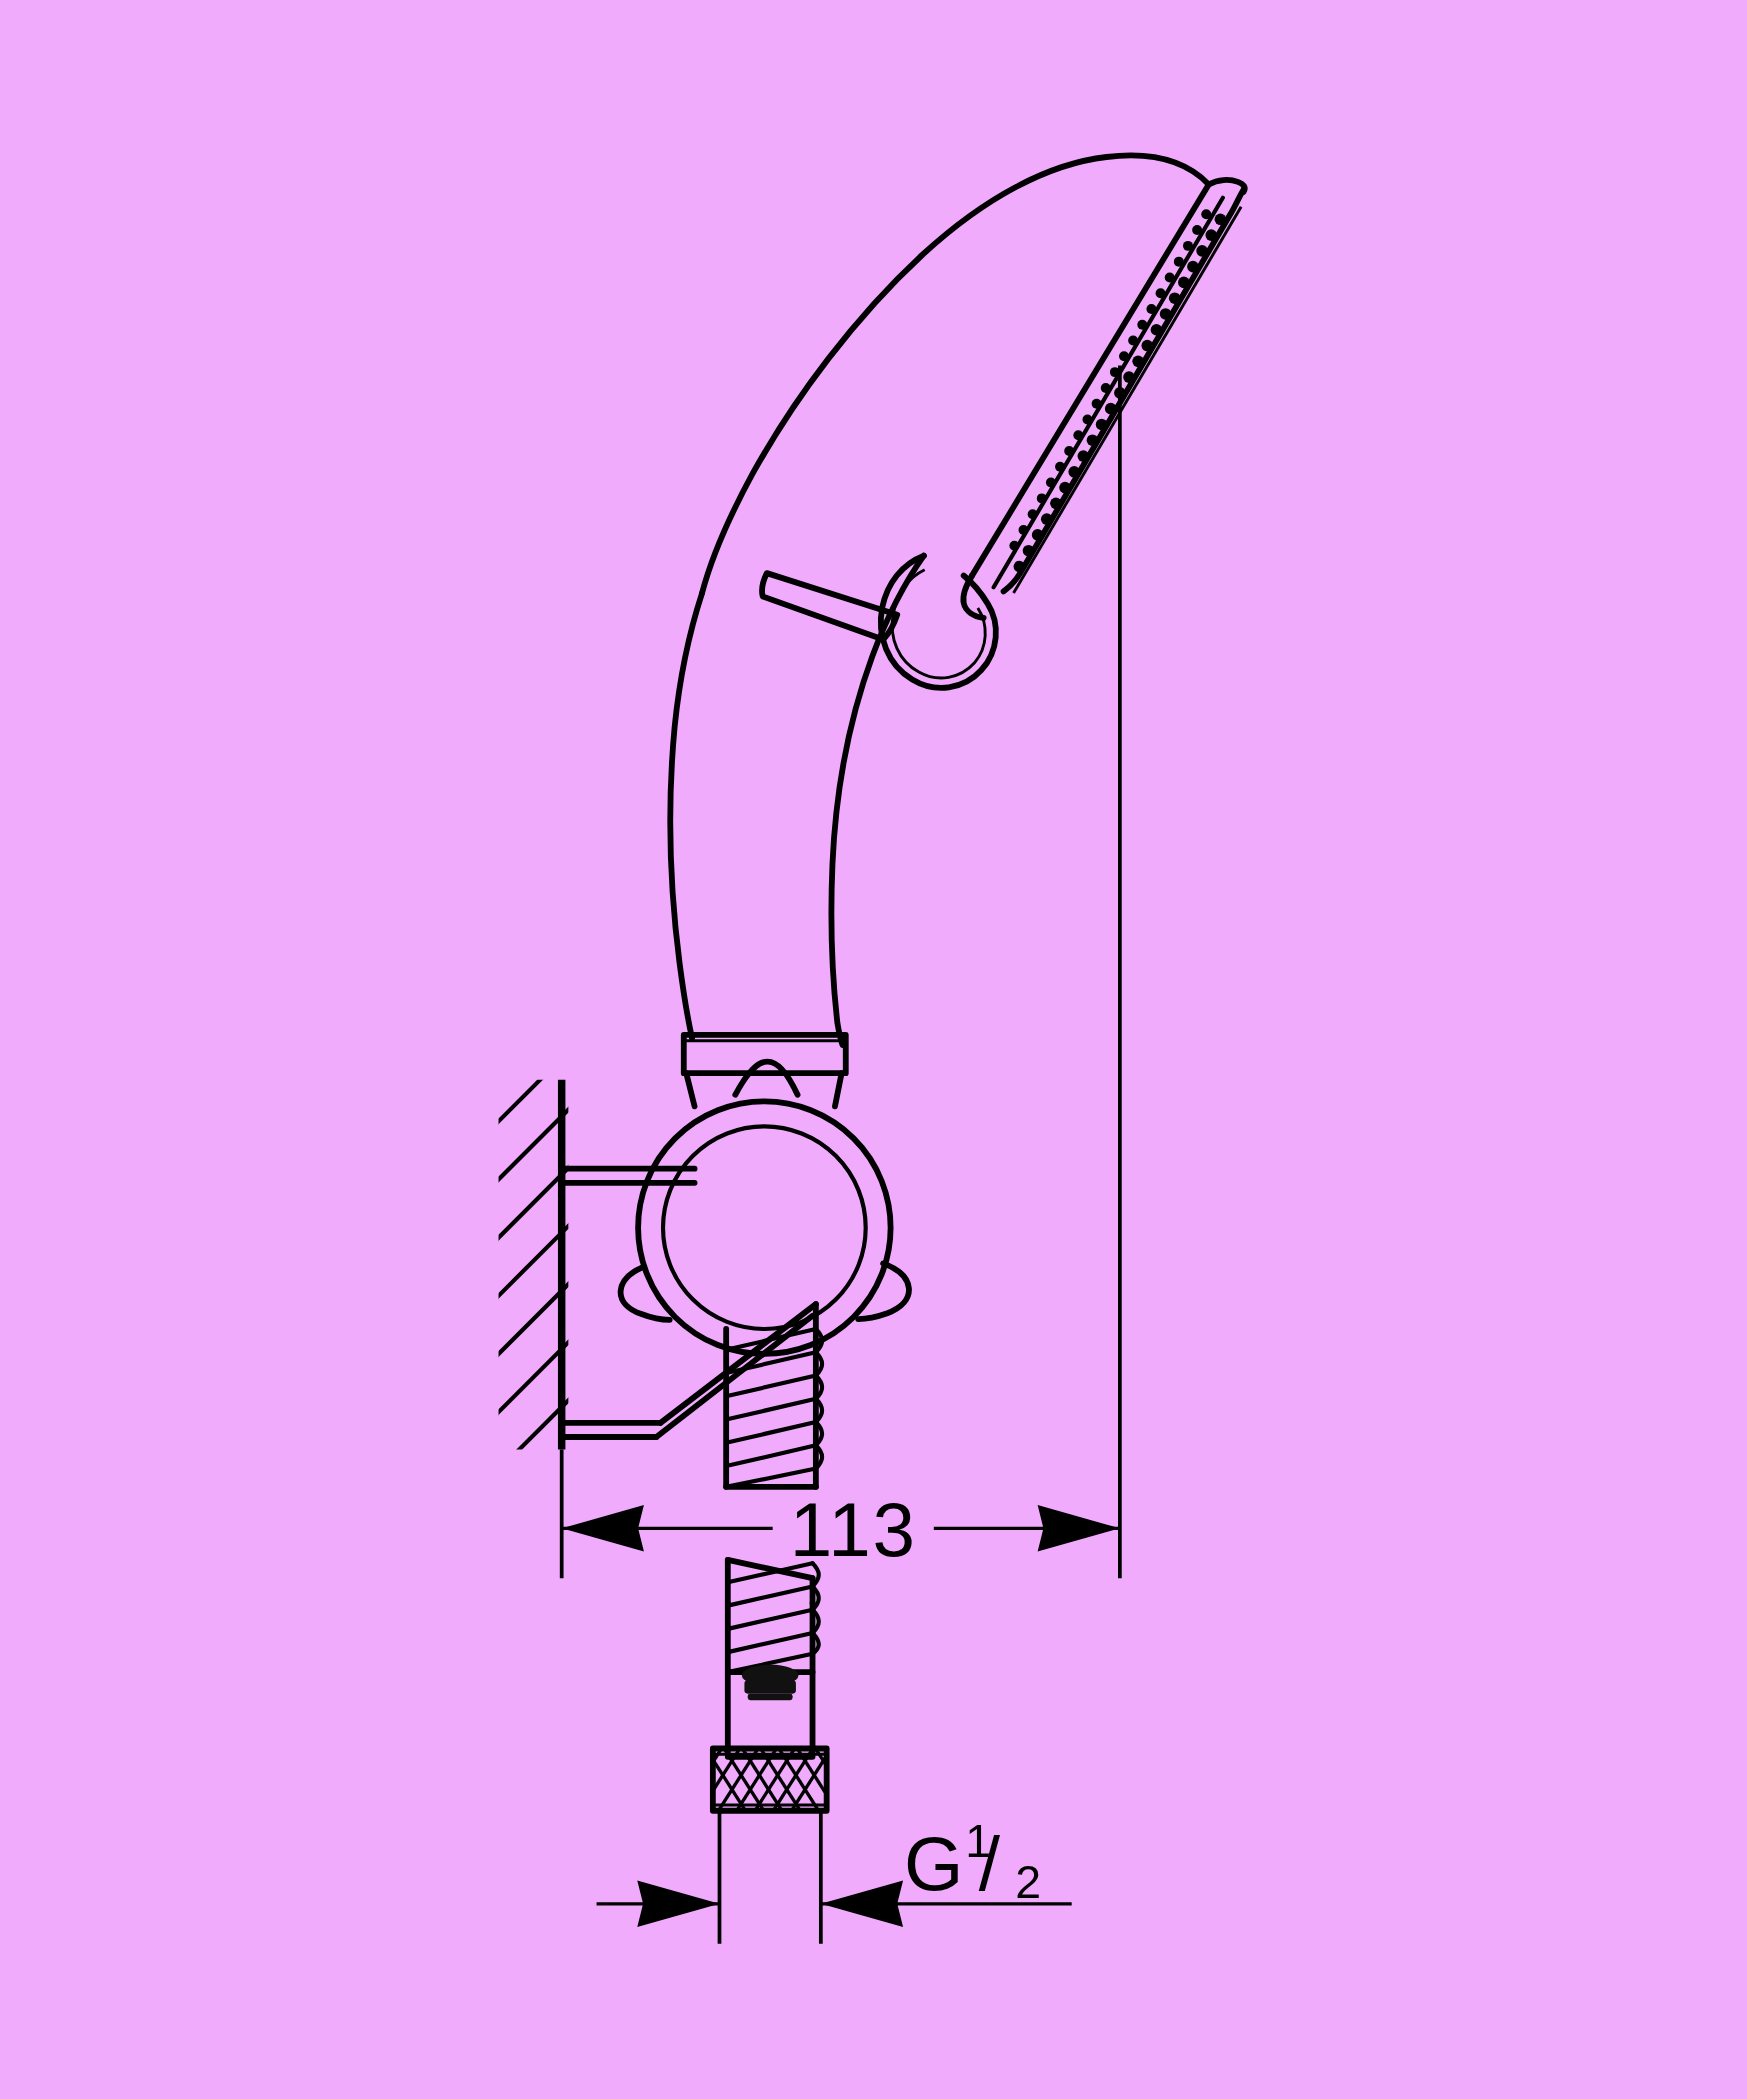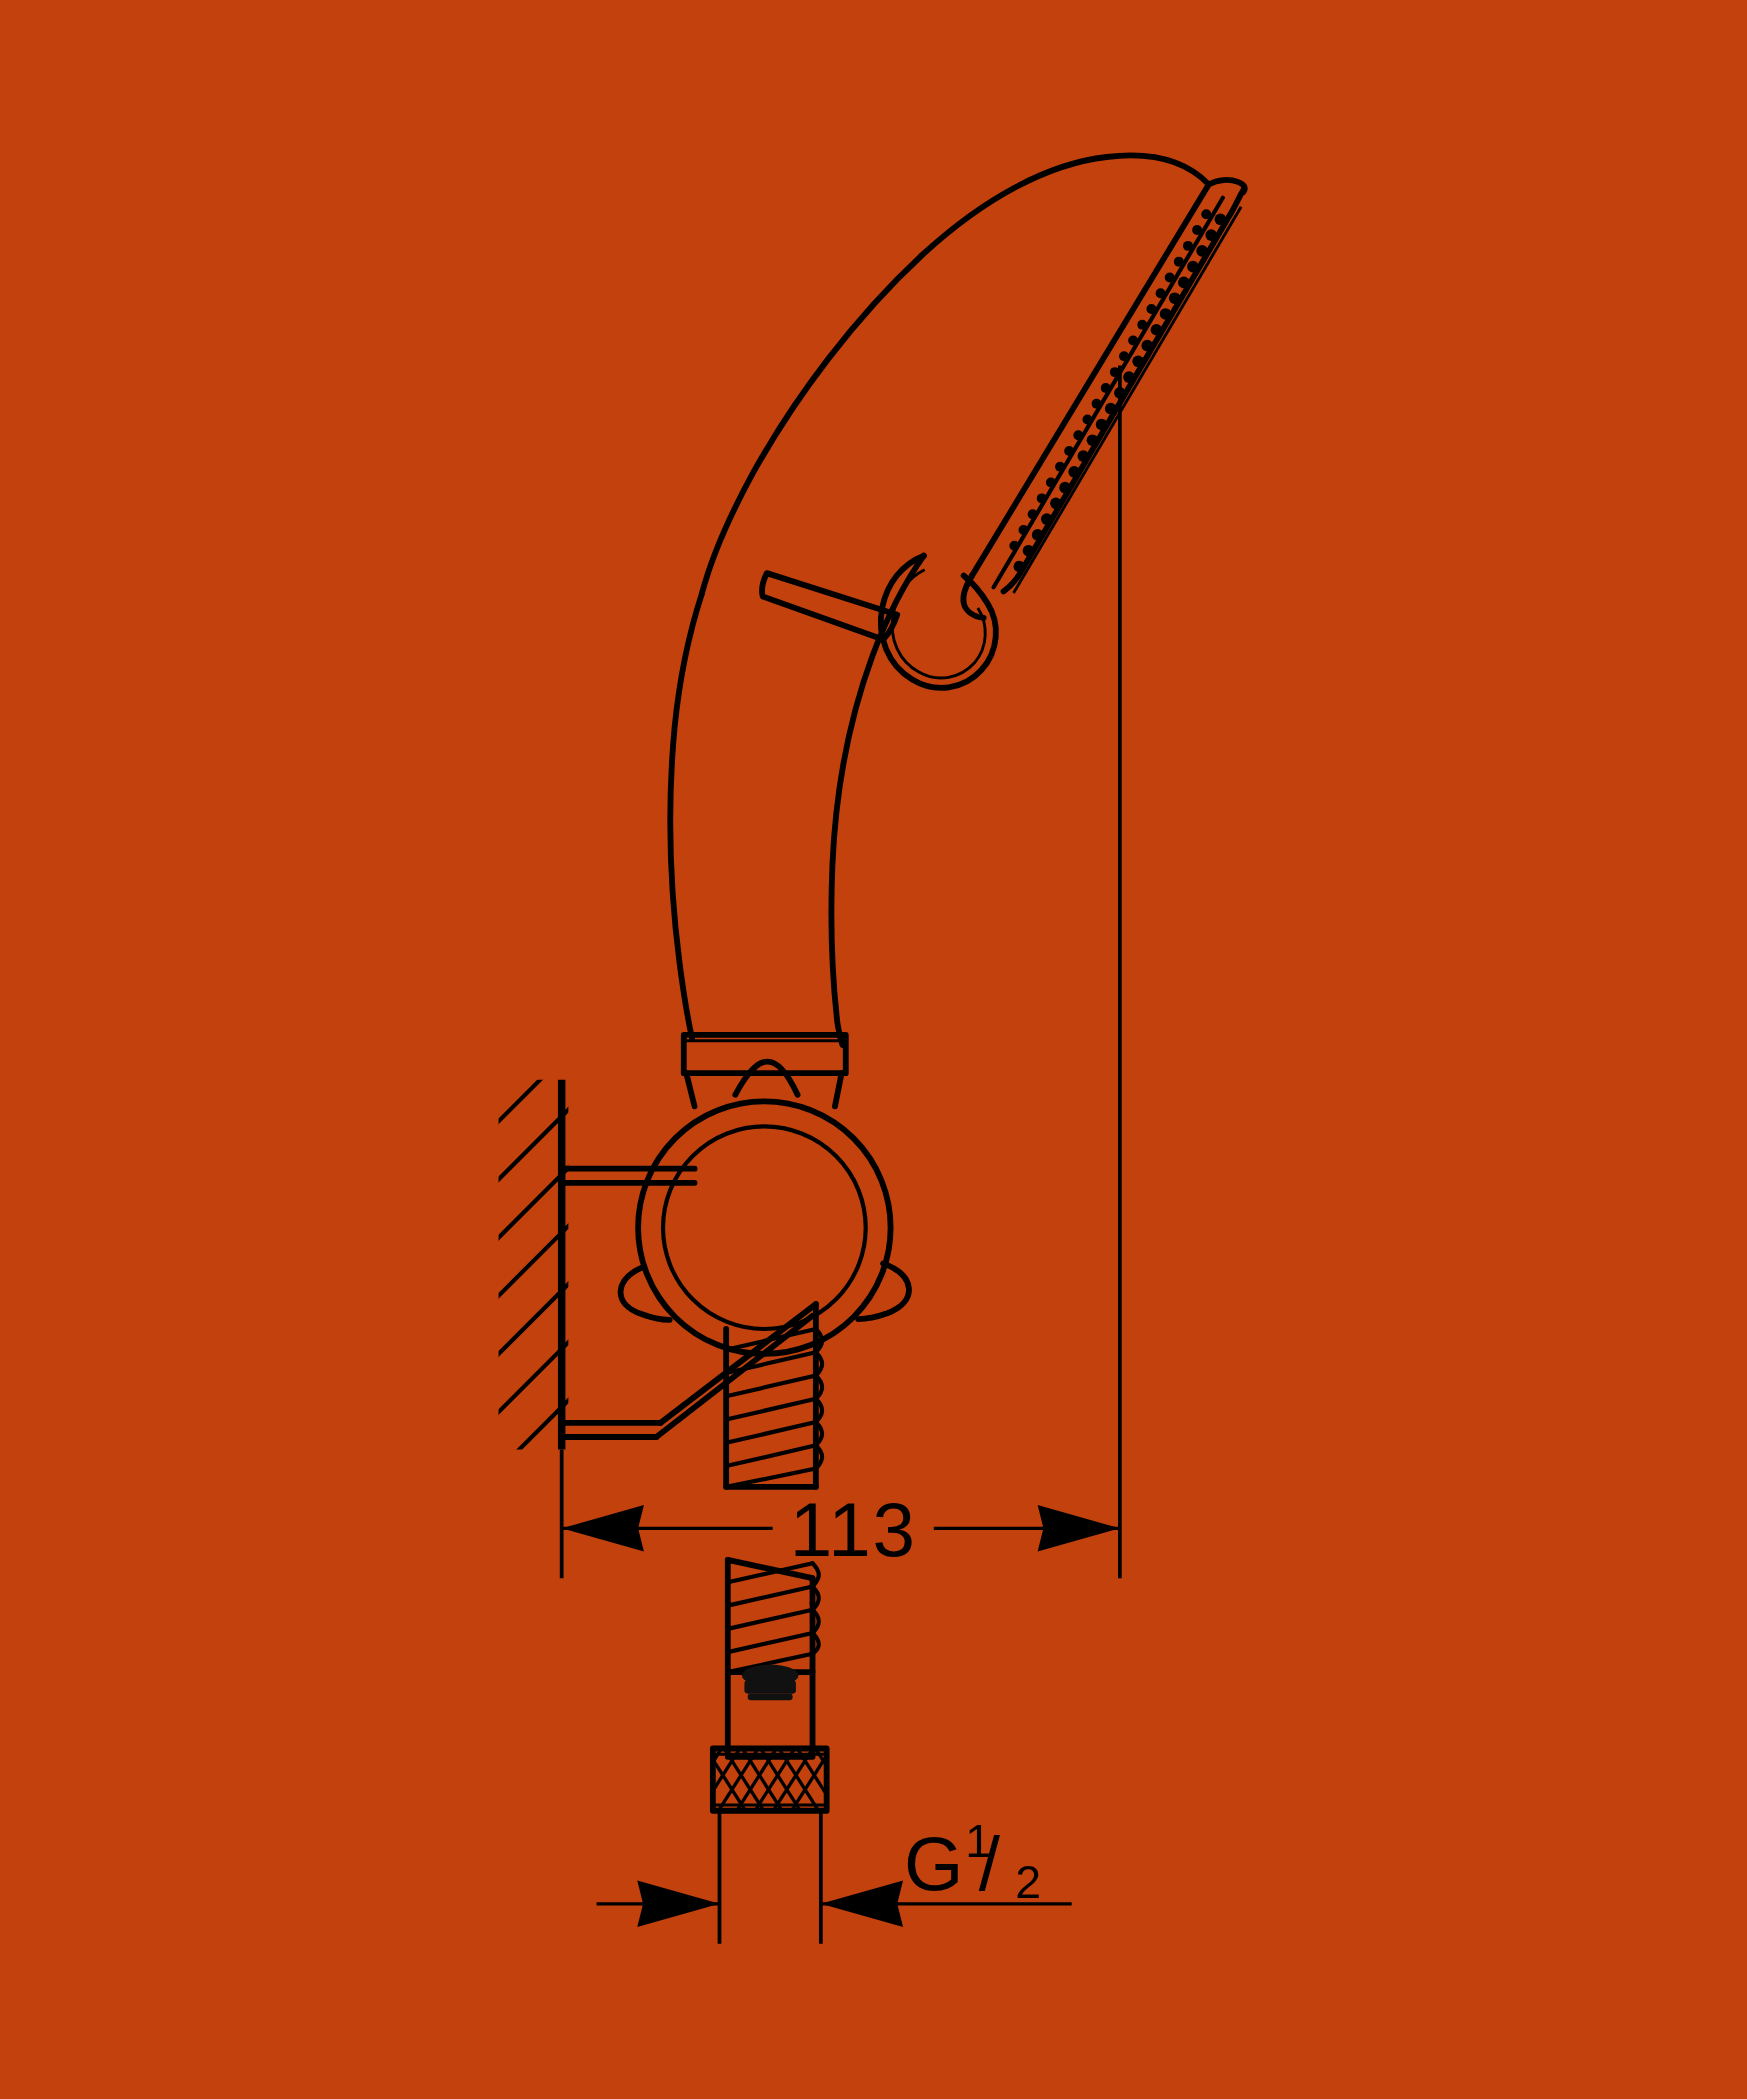--- a/index.html
+++ b/index.html
@@ -11,21 +11,21 @@
   body {
     width: 1748px;
     height: 2099px;
     font-family: "Liberation Sans", sans-serif;
     overflow: hidden;
   }
   #drawing-root {
     position: relative;
     width: 1748px;
     height: 2099px;
-    background: #c2410c;
+    background: #f0abfc;
   }
   svg#technical-drawing {
     display: block;
     width: 1748px;
     height: 2099px;
   }
   .outline {
     fill: none;
     stroke: #000000;
     stroke-width: 7;

